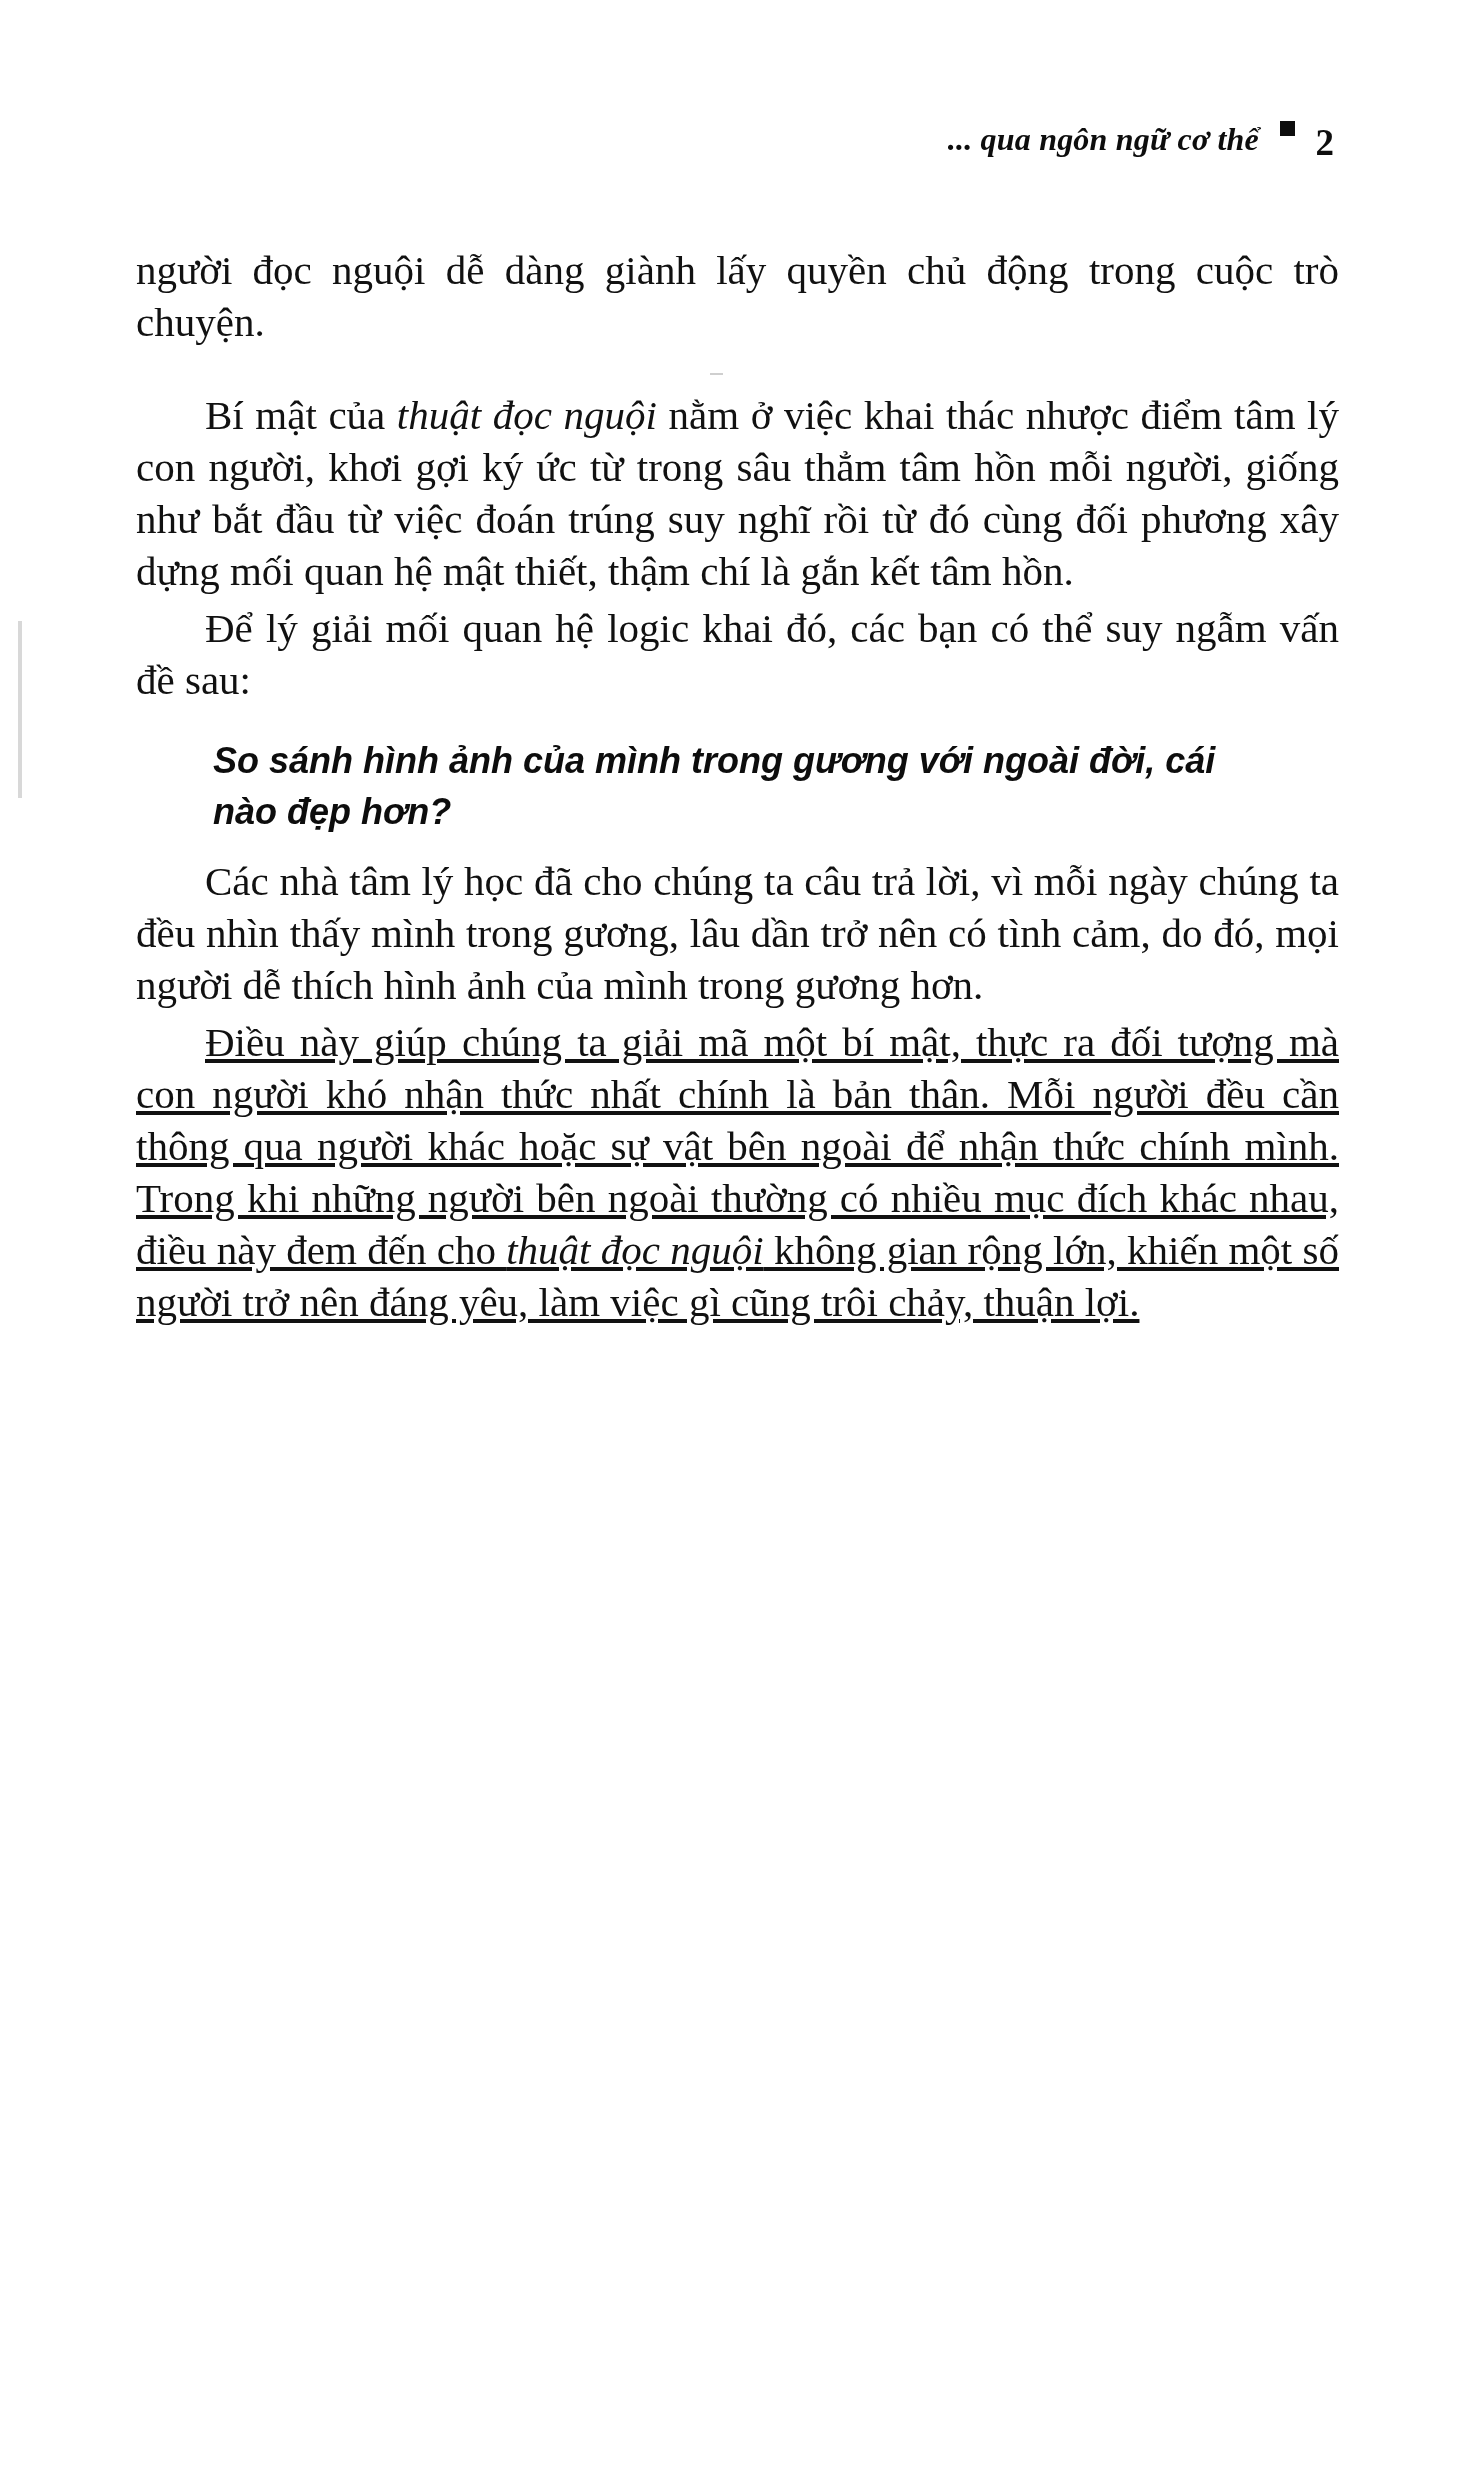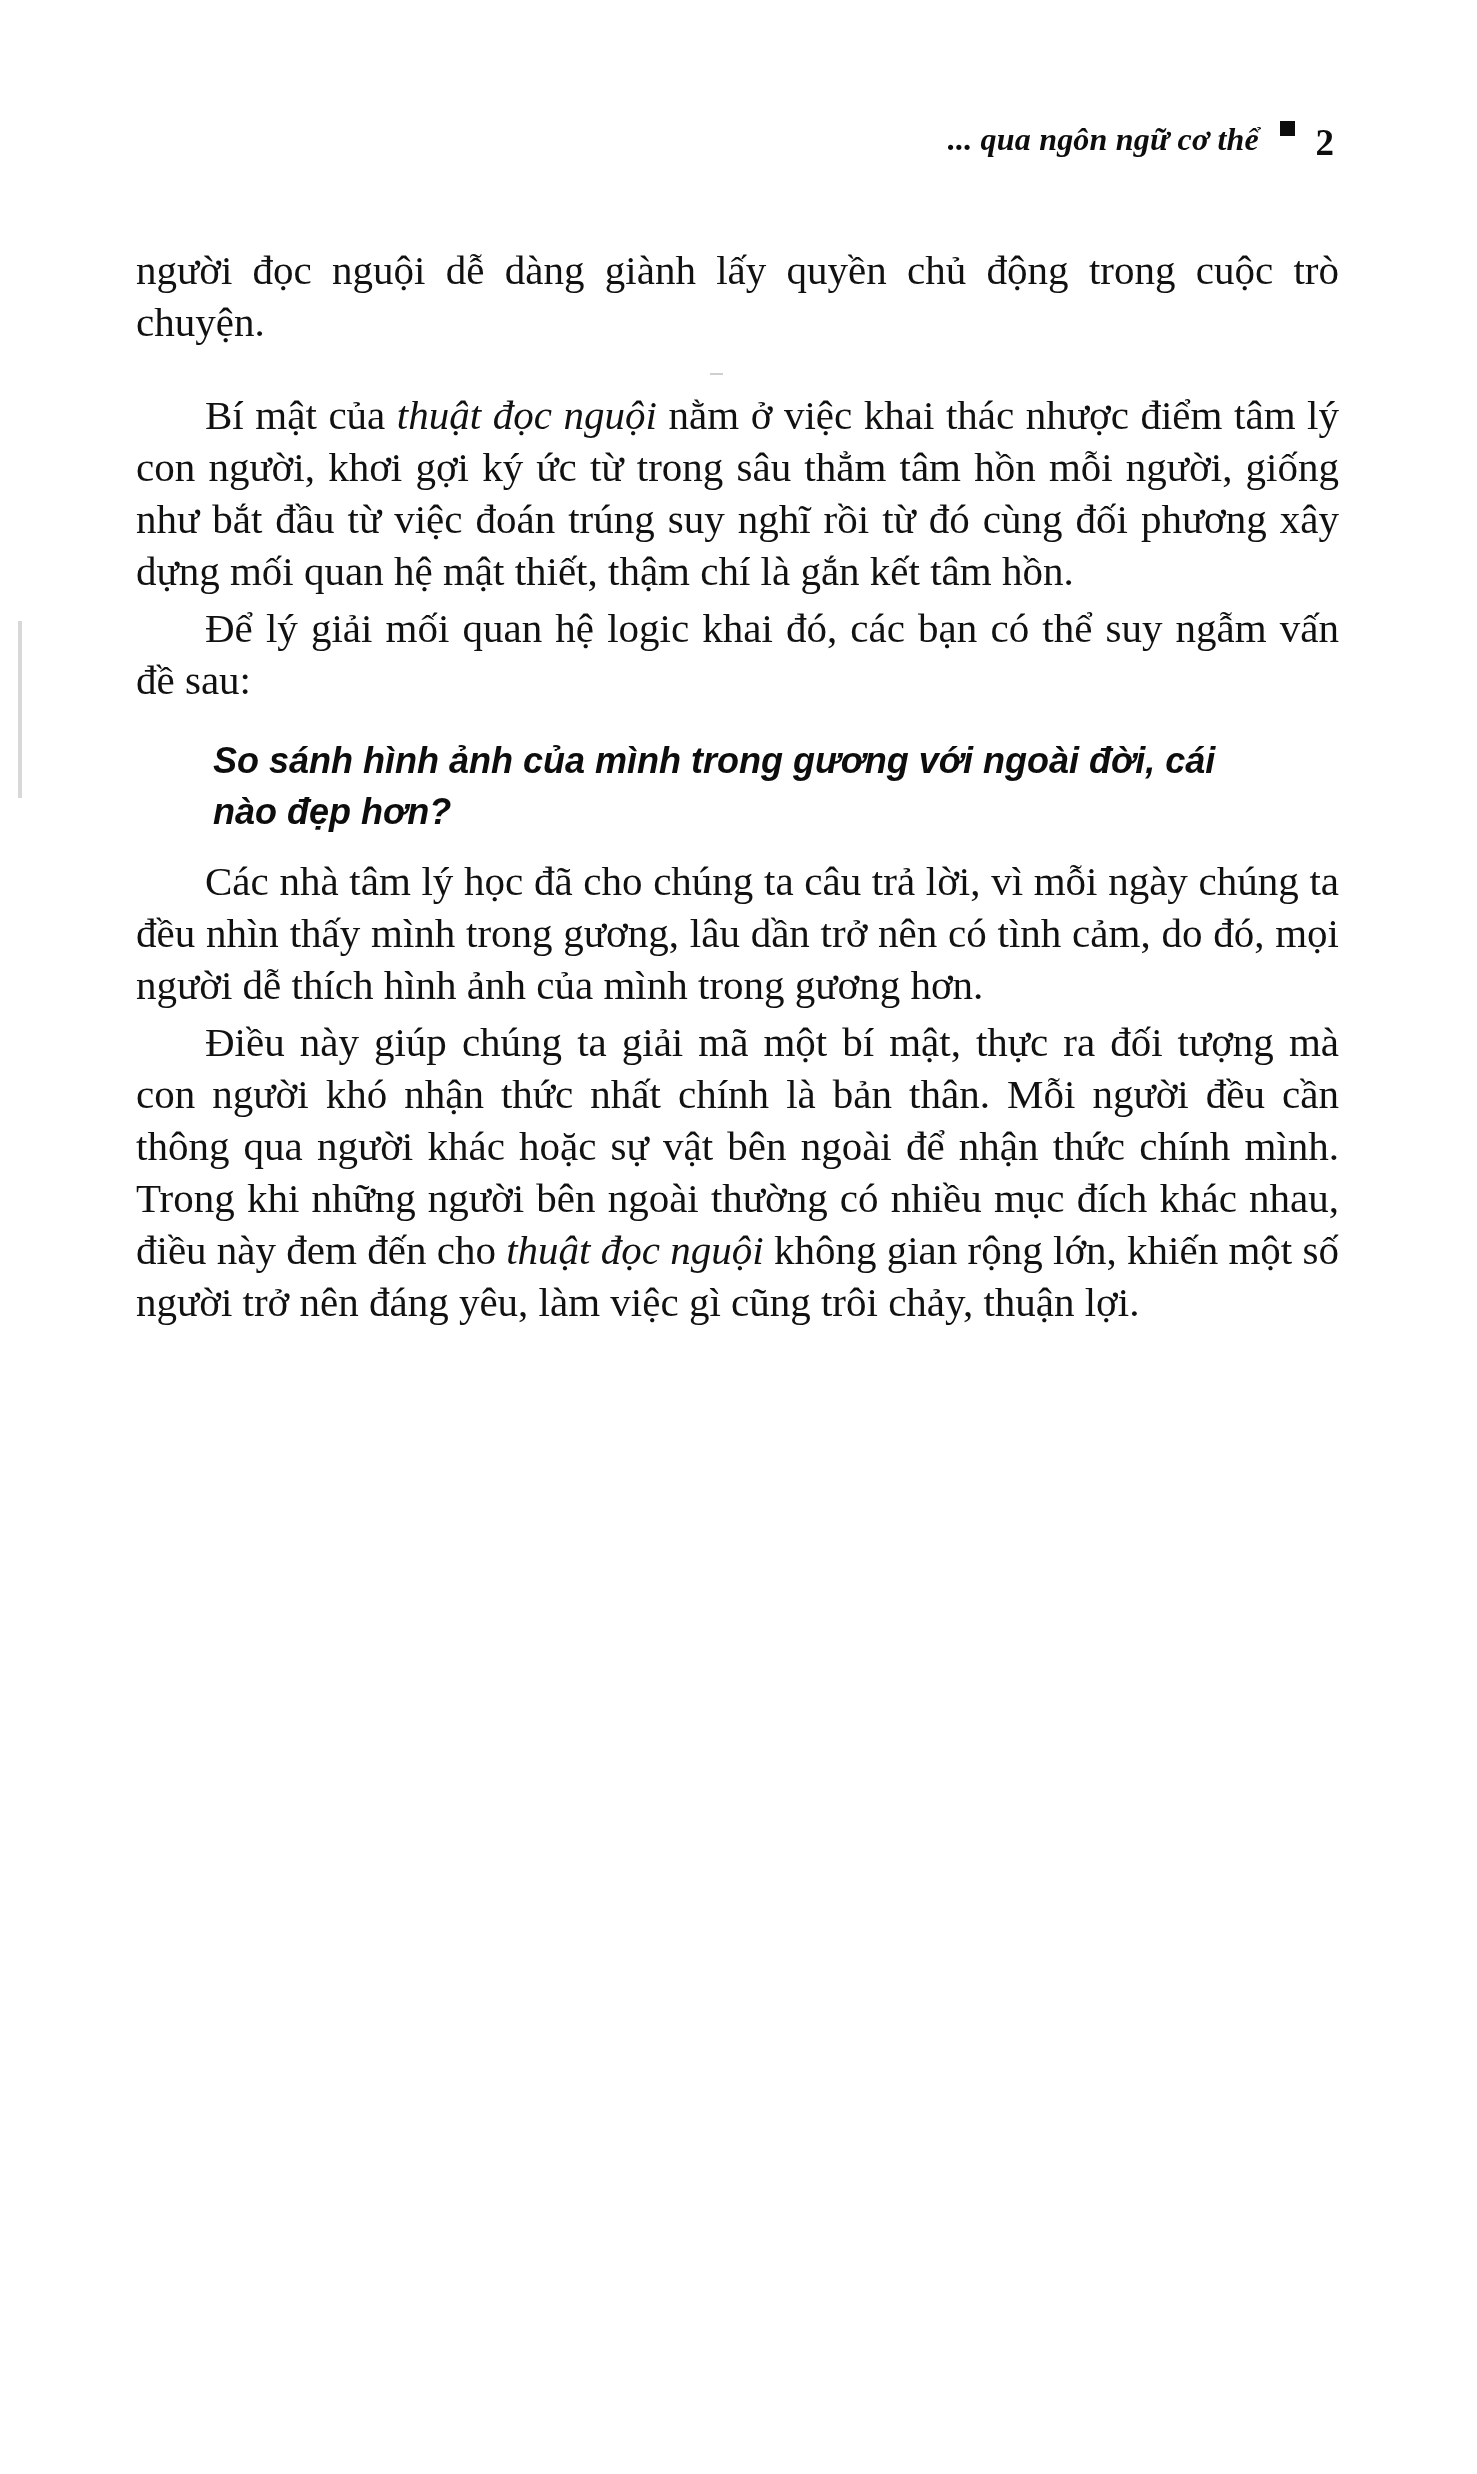--- a/index.html
+++ b/index.html
@@ -71,20 +71,21 @@
     text-align: justify;
     text-justify: inter-word;
     color: #111111;
     font-weight: 500;
   }
   p.para.indent {
     text-indent: 69px;
   }
   p.para:last-child {
     margin-bottom: 0;
+    text-decoration: underline;
   }
   .gap-sm { height: 18px; }
   .gap-md { height: 24px; }
 
   em.ital {
     font-style: italic;
   }
 
   
   h3.subhead {

